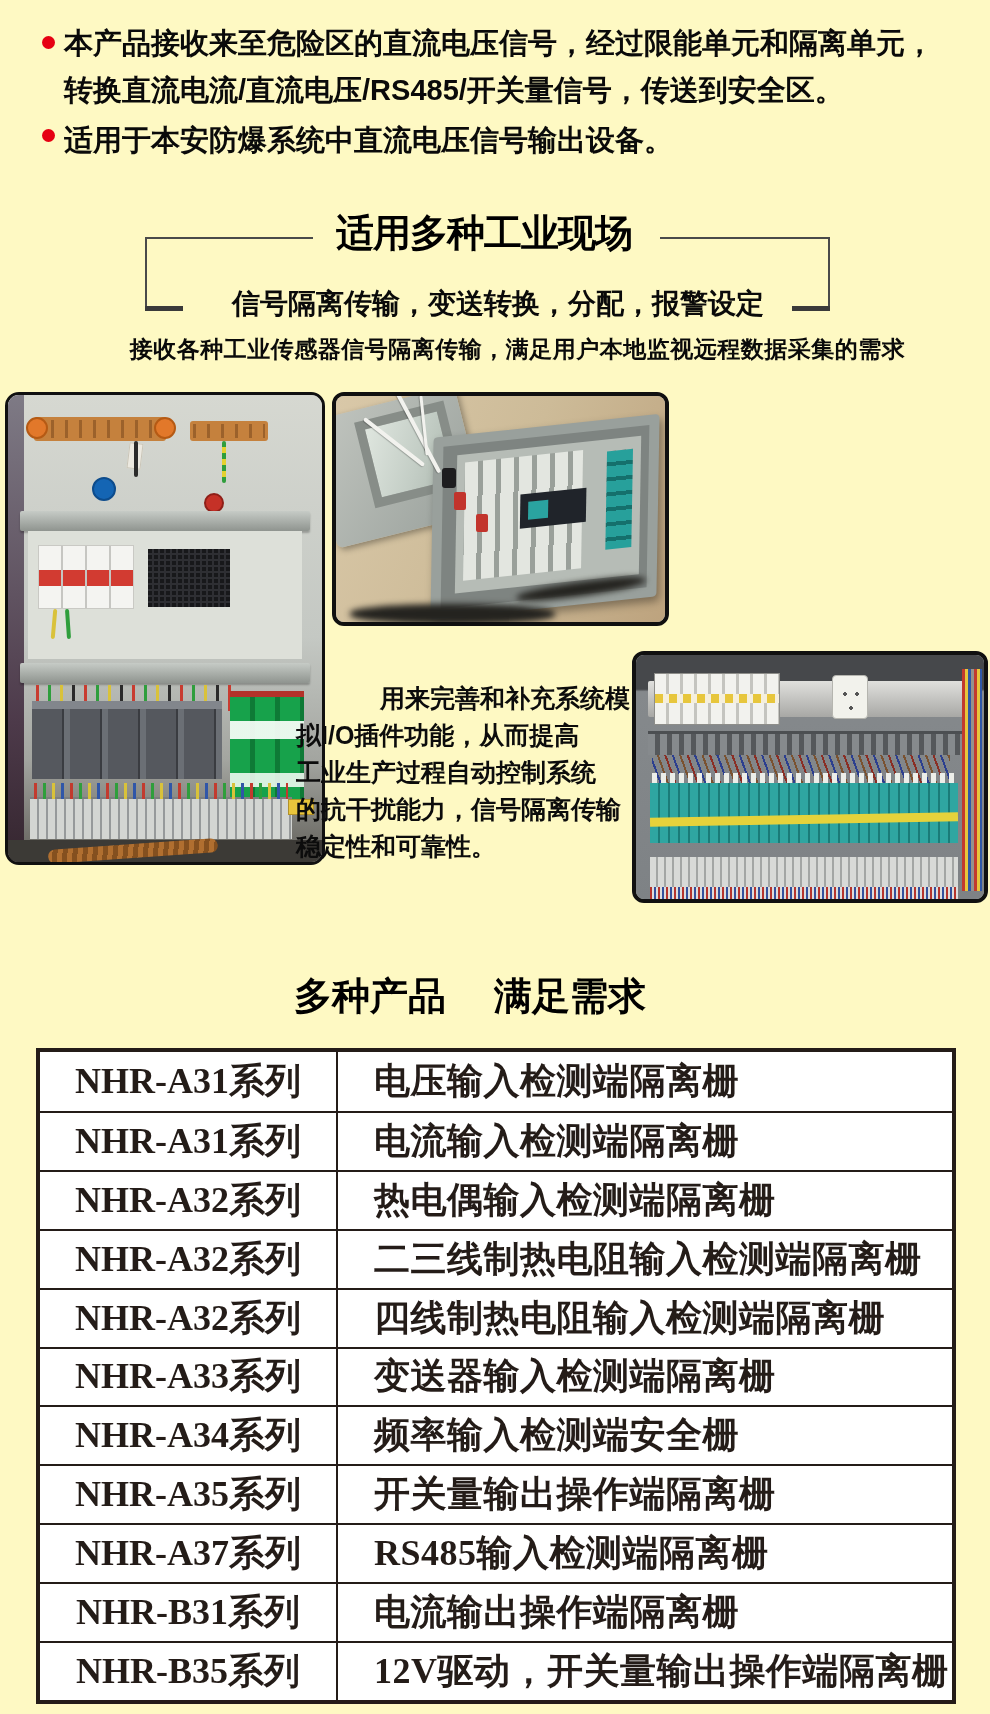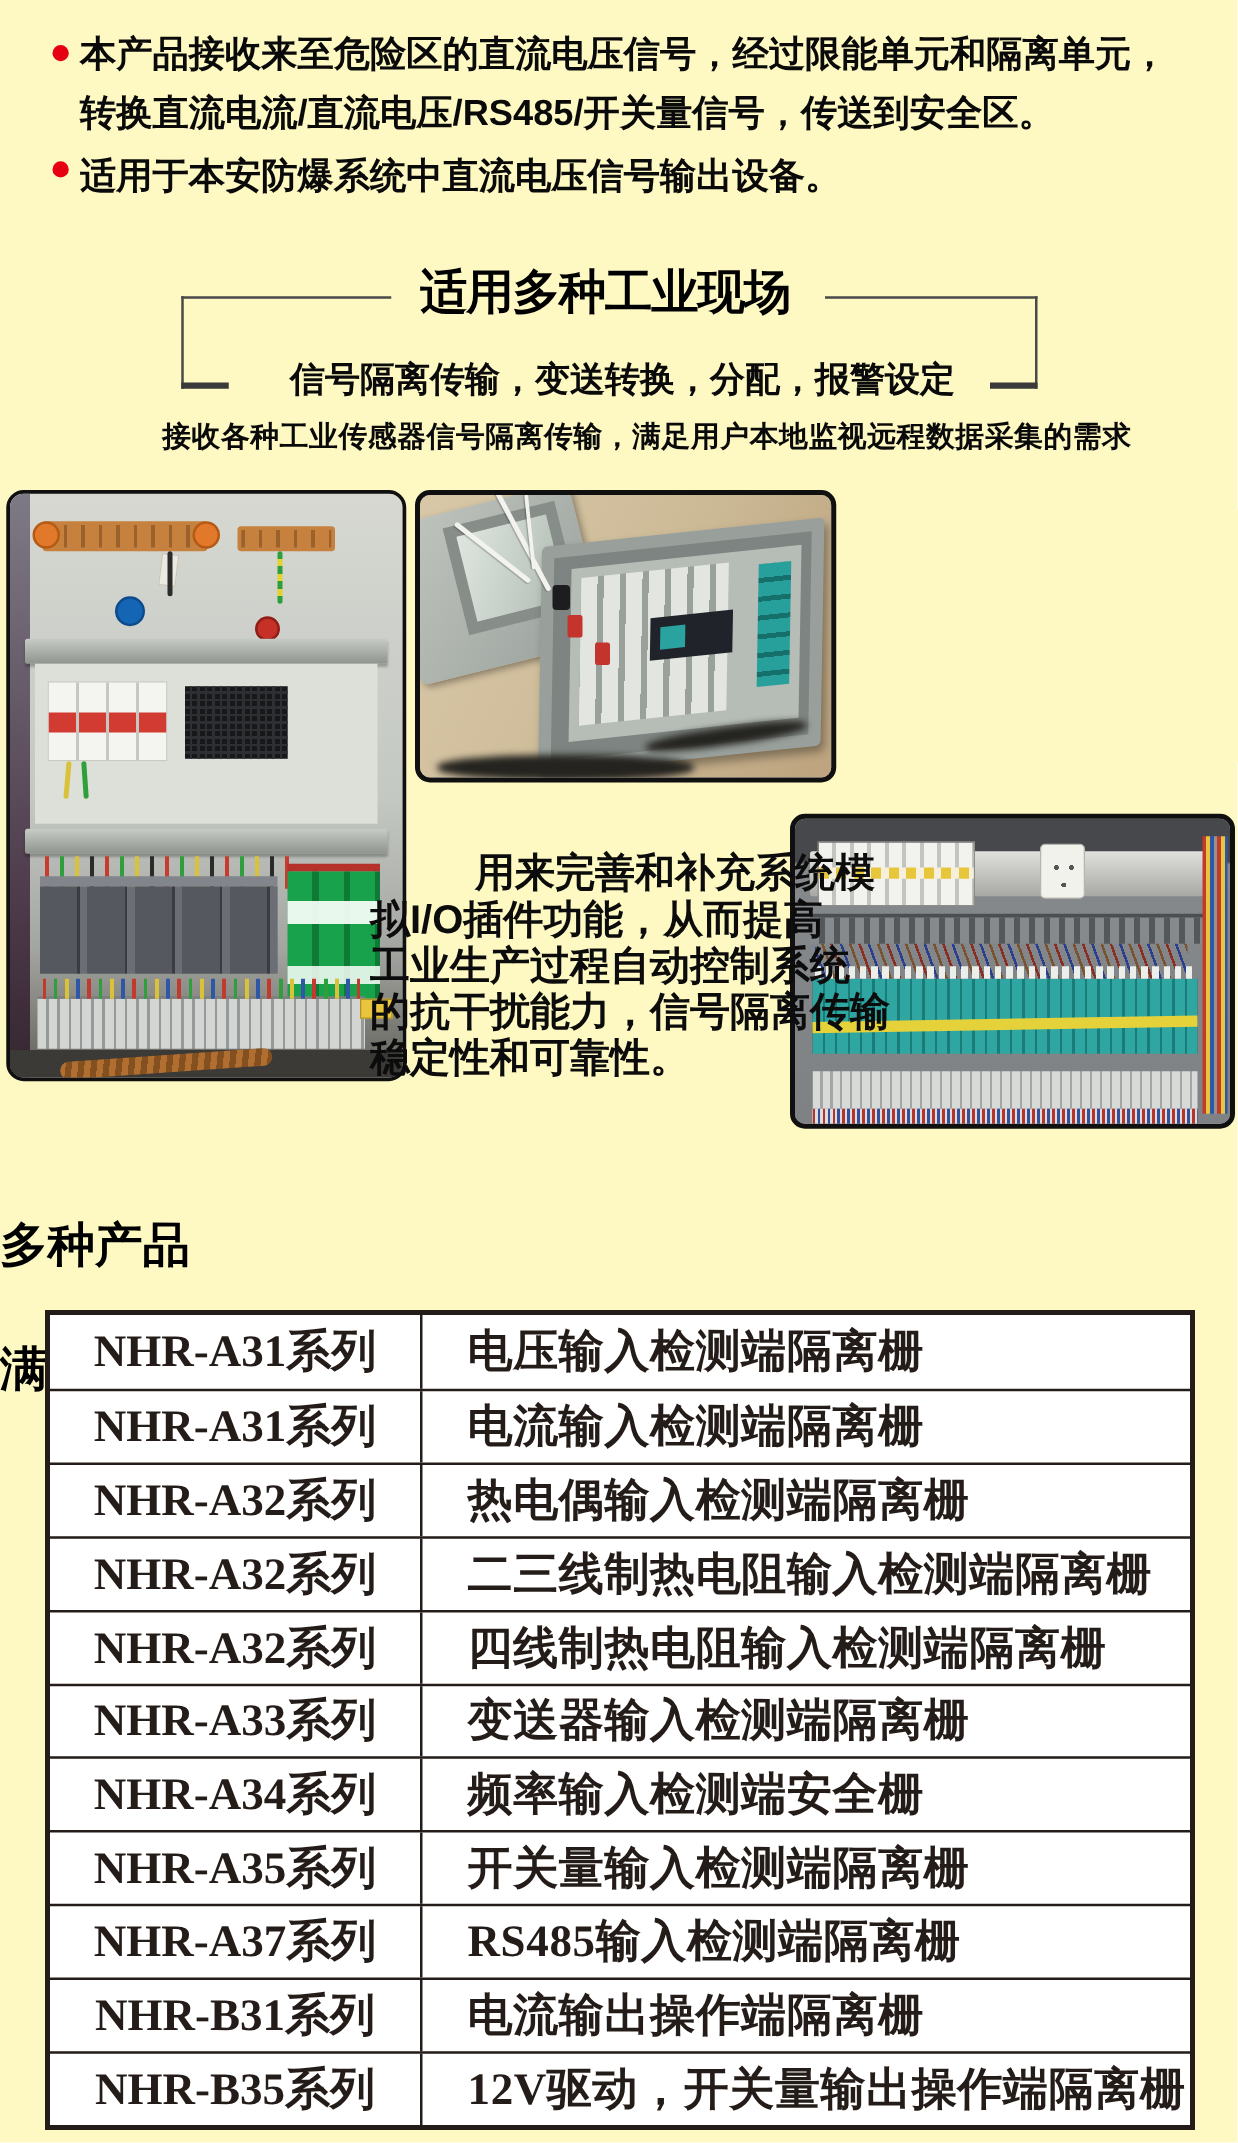--- a/index.html
+++ b/index.html
@@ -88,26 +88,26 @@
   .p3-wires-mid{left:16px;right:34px;top:100px;height:28px;background:repeating-linear-gradient(70deg,#8a2e24 0 2px,transparent 2px 7px,#2c3f8f 7px 9px,transparent 9px 14px,#7a5230 14px 16px,transparent 16px 21px);}
   .p3-tealrow{left:14px;right:26px;top:128px;height:60px;background:repeating-linear-gradient(90deg,#2fa6a1 0 8px,#1a7c78 8px 10px);}
   .p3-tealrow .fringe{position:absolute;left:2px;right:2px;top:-10px;height:10px;background:repeating-linear-gradient(90deg,#eceee9 0 5px,transparent 5px 9px);}
   .p3-tealrow .ystripe{position:absolute;left:0;right:0;top:32px;height:9px;background:#e5d23b;transform:rotate(-1deg);}
   .p3-botrow{left:14px;right:26px;top:202px;height:30px;background:repeating-linear-gradient(90deg,#d8dad7 0 6px,#a3a6a4 6px 8px);}
   .p3-botrow .fringe{position:absolute;left:0;right:0;bottom:-12px;height:12px;background:repeating-linear-gradient(90deg,#b5342c 0 2px,#ddd 2px 4px,#33509c 4px 6px,#ddd 6px 8px);}
   .p3-rwires{right:2px;top:14px;bottom:8px;width:20px;background:repeating-linear-gradient(90deg,#c23a2e 0 3px,#e7c63c 3px 6px,#2f57a8 6px 9px,#96928c 9px 12px);}
 
   
   .para-line{font-size:24px;font-weight:700;color:#0c0c0c;white-space:nowrap;height:37px;line-height:37px;}
-  .mid .para-line{font-size:32px;}
+  .mid .para-line{font-size:25px;}
   .indent1{padding-left:30px;}
   .indent2{padding-left:84px;}
 
   
-  .prod-title{width:940px;display:flex;justify-content:center;gap:48px;font-size:38px;font-weight:800;color:#000;flex-direction:column;}
+  .prod-title{width:940px;display:flex;justify-content:center;gap:48px;font-size:38px;font-weight:800;color:#000;}
   .ptable{
     left:36px;top:1048px;width:920px;height:656px;
     border:4px solid var(--table-ink);
     background:#fff;
     display:grid;grid-template-rows:repeat(11,1fr);
     font-family:"Liberation Serif","DejaVu Serif",serif;
     color:var(--table-ink);
   }
   .trow{display:grid;grid-template-columns:298px 1fr;}
   .trow + .trow{border-top:2px solid var(--table-ink);}
@@ -268,21 +268,21 @@
     <div class="trow">
       <div class="cell cell-series">NHR-A33系列</div>
       <div class="cell cell-desc">变送器输入检测端隔离栅</div>
     </div>
     <div class="trow">
       <div class="cell cell-series">NHR-A34系列</div>
       <div class="cell cell-desc">频率输入检测端安全栅</div>
     </div>
     <div class="trow">
       <div class="cell cell-series">NHR-A35系列</div>
-      <div class="cell cell-desc">开关量输入检测端隔离栅</div>
+      <div class="cell cell-desc">开关量输出操作端隔离栅</div>
     </div>
     <div class="trow">
       <div class="cell cell-series">NHR-A37系列</div>
       <div class="cell cell-desc">RS485输入检测端隔离栅</div>
     </div>
     <div class="trow">
       <div class="cell cell-series">NHR-B31系列</div>
       <div class="cell cell-desc">电流输出操作端隔离栅</div>
     </div>
     <div class="trow">

